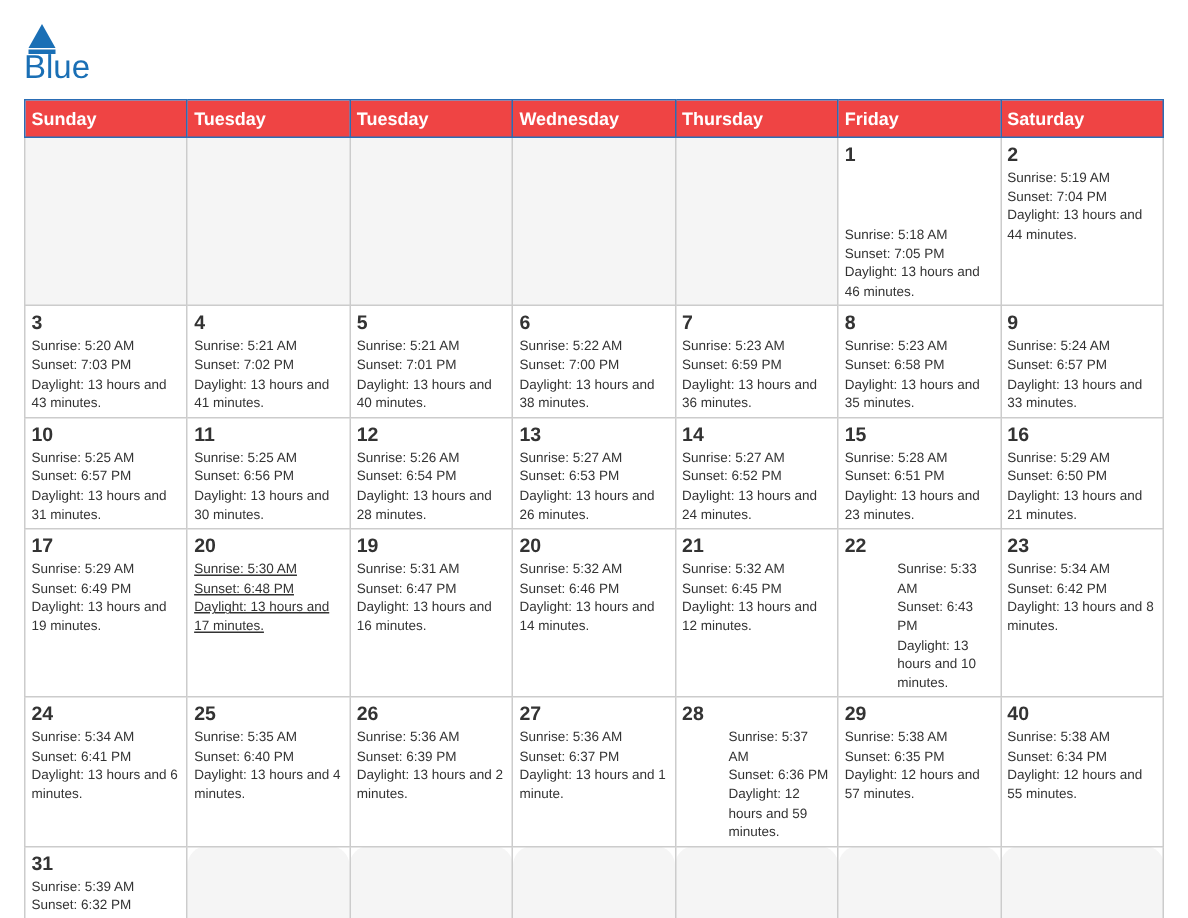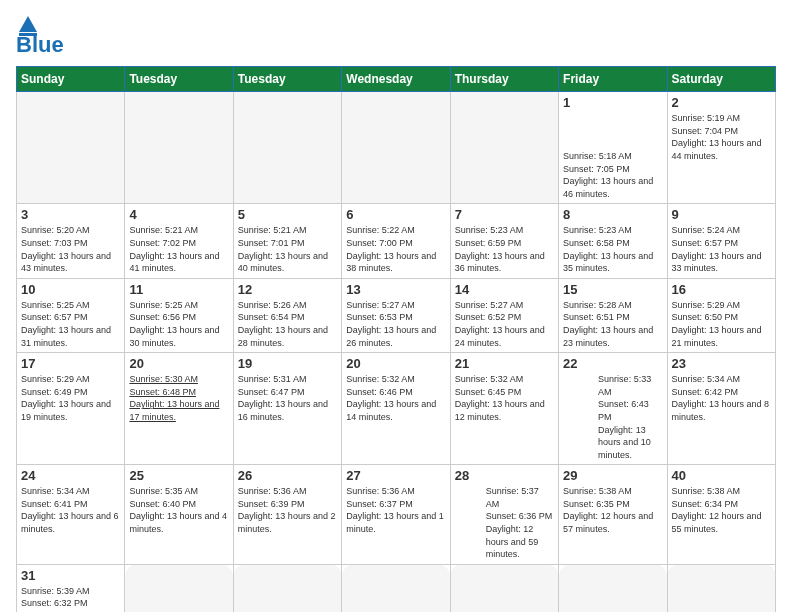--- a/index.html
+++ b/index.html
@@ -39,21 +39,21 @@
     .location-title {
       font-size: 16px;
       color: #333;
     }
     .calendar {
       width: 100%;
       border-collapse: collapse;
       border: 1px solid #ccc;
     }
     .calendar th {
-      background: #15803d;
+      background: #ef4444;
       color: #fff;
       font-size: 12px;
       font-weight: bold;
       padding: 5px 4px;
       text-align: left;
       border: 1px solid #2a6db5;
     }
     .calendar td {
       width: calc(100% / 7);
       vertical-align: top;
@@ -89,21 +89,21 @@
 
 <div class="page">
   <div class="header">
     <div class="logo">
       <div style="display:flex;align-items:center;">
         <div style="display:inline-flex;flex-direction:column;align-items:center;margin-left:3px;">
           <div style="width:0;height:0;border-left:9px solid transparent;border-right:9px solid transparent;border-bottom:16px solid #1a6fb5;"></div>
           <div style="width:18px;height:3px;background:#1a6fb5;margin-top:1px;"></div>
         </div>
       </div>
-      <span style="font-size:22px;font-weight:bold;color:#1a6fb5;margin-top:-4px;">Blue</span>
+      <span style="font-size:22px;font-weight:normal;color:#1a6fb5;margin-top:-4px;">Blue</span>
     </div>
     <div class="title-block">
       <div class="month-title"></div>
       <div class="location-title"></div>
     </div>
   </div>
 
   <table class="calendar">
     <thead>
       <tr>

